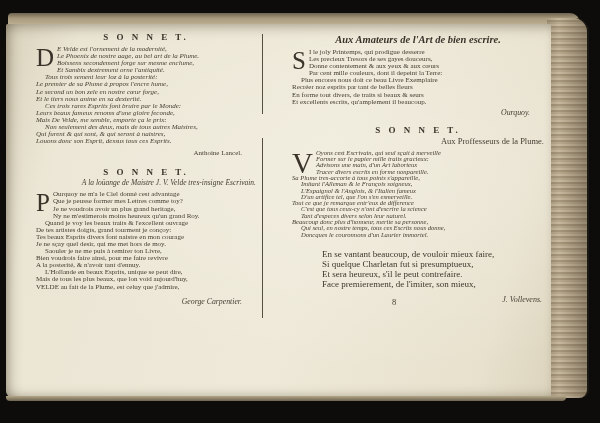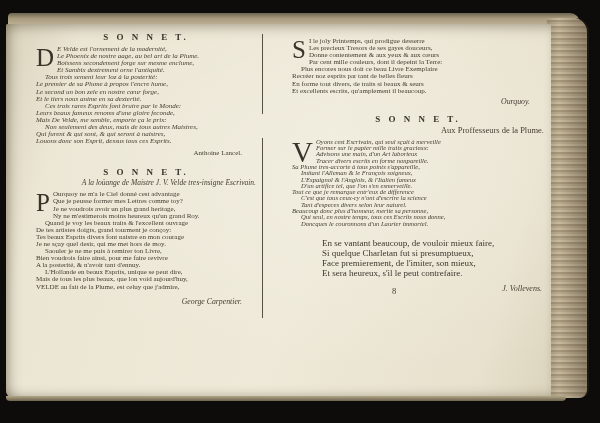--- a/index.html
+++ b/index.html
@@ -140,20 +140,21 @@
           <div class="vline">Mais de tous les plus beaux, que lon void aujourd'huy,</div>
           <div class="vline">VELDE au fait de la Plume, est celuy que j'admire,</div>
         </div>
     </div>
 
     <div class="sig italic mt6">George Carpentier.</div>
   </div>
 
   <div class="col col-right">
 
+    <div class="h-italic-big">Aux Amateurs de l'Art de bien escrire.</div>
 
     <div class="verse">
       <span class="dropcap">S</span>
       <div>
           <div class="vline">I le joly Printemps, qui prodigue desserre</div>
           <div class="vline">Les precieux Tresors de ses gayes douceurs,</div>
           <div class="vline">Donne contentement &amp; aux yeux &amp; aux cœurs</div>
           <div class="vline">Par cent mille couleurs, dont il depeint la Terre:</div>
           <div class="vline ind">Plus encores nous doit ce beau Livre Exemplaire</div>
           <div class="vline">Recréer noz esprits par tant de belles fleurs</div>
@@ -183,22 +184,22 @@
           <div class="vline ind">Tant d'especes divers selon leur naturel.</div>
           <div class="vline">Beaucoup donc plus d'honneur, merite sa personne,</div>
           <div class="vline ind">Qui seul, en nostre temps, tous ces Escrits nous donne,</div>
           <div class="vline ind">Doncques le couronnons d'un Laurier immortel.</div>
         </div>
     </div>
 
     <div class="closing">
         <div class="vline">En se vantant beaucoup, de vouloir mieux faire,</div>
         <div class="vline">Si quelque Charletan fut si presumptueux,</div>
+        <div class="vline">Et sera heureux, s'il le peut contrefaire.</div>
         <div class="vline">Face premierement, de l'imiter, son mieux,</div>
-        <div class="vline">Et sera heureux, s'il le peut contrefaire.</div>
       </div>
 
     <div class="bottom-row">
       <span class="page-num">8</span>
       <span class="sig-bottom">J. Vollevens.</span>
     </div>
   </div>
 
 </div>
 

